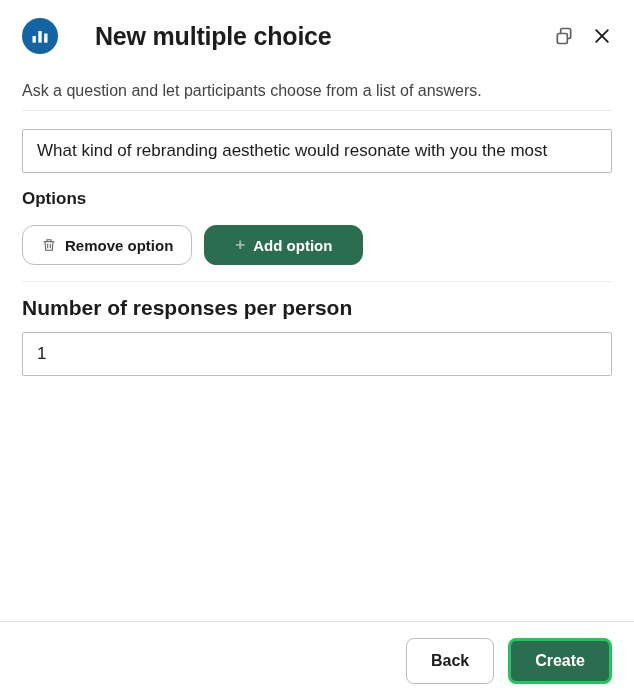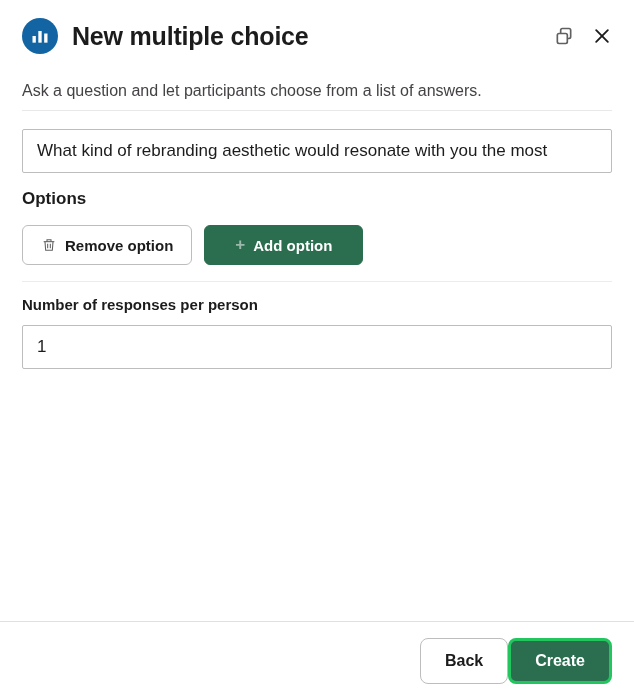--- a/index.html
+++ b/index.html
@@ -30,20 +30,21 @@
       display: flex;
       align-items: center;
       justify-content: center;
       flex-shrink: 0;
     }
     .title {
       font-size: 25px;
       font-weight: 900;
       flex: 1;
       letter-spacing: -0.2px;
+      margin-left: 23px;
     }
     .header-actions {
       display: flex;
       gap: 18px;
       align-items: center;
     }
     .icon-btn {
       cursor: pointer;
       color: #616061;
       display: flex;
@@ -89,21 +90,21 @@
       display: flex;
       flex-direction: column;
       gap: 16px;
     }
     .btn-row {
       display: flex;
       gap: 12px;
       margin-top: 16px;
     }
     .btn {
-      border-radius: 6px;
+      border-radius: 12px;
       padding: 8px 18px;
       font-size: 15px;
       font-weight: 600;
       cursor: pointer;
       display: inline-flex;
       align-items: center;
       gap: 8px;
       font-family: inherit;
     }
     .btn-outline {
@@ -116,29 +117,30 @@
       border: 1px solid #2a6e4f;
       color: #fff;
       padding: 9px 30px;
     }
     .btn-green .plus {
       color: #9ab9ab;
       font-size: 17px;
       font-weight: 700;
     }
     .number-label {
-      font-size: 15px;
+      font-size: 21px;
       font-weight: 700;
       margin-bottom: 12px;
     }
     .footer {
       border-top: 1px solid #e0e0e0;
       padding: 16px 22px;
       display: flex;
       justify-content: flex-end;
+      gap: 14px;
       background: #fff;
     }
     .footer .btn {
       padding: 11px 24px;
       font-size: 16px;
       border-radius: 8px;
     }
     .footer .btn-primary {
       background: #2a6e4f;
       border: 3px solid #22c55e;

